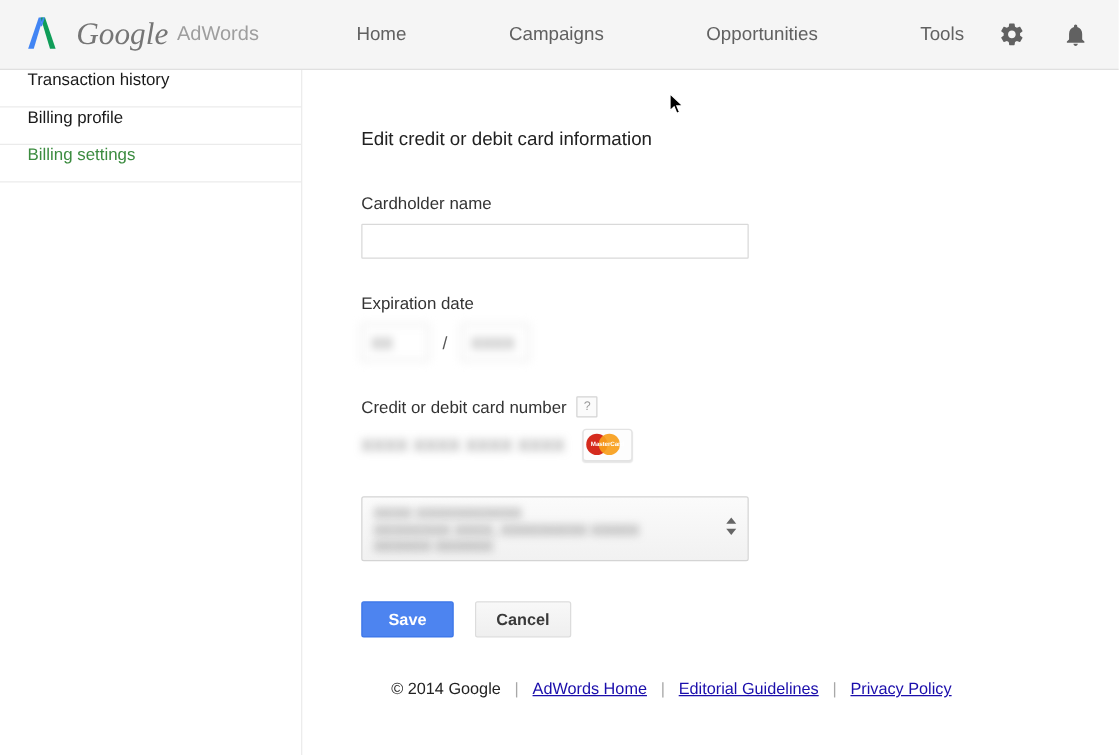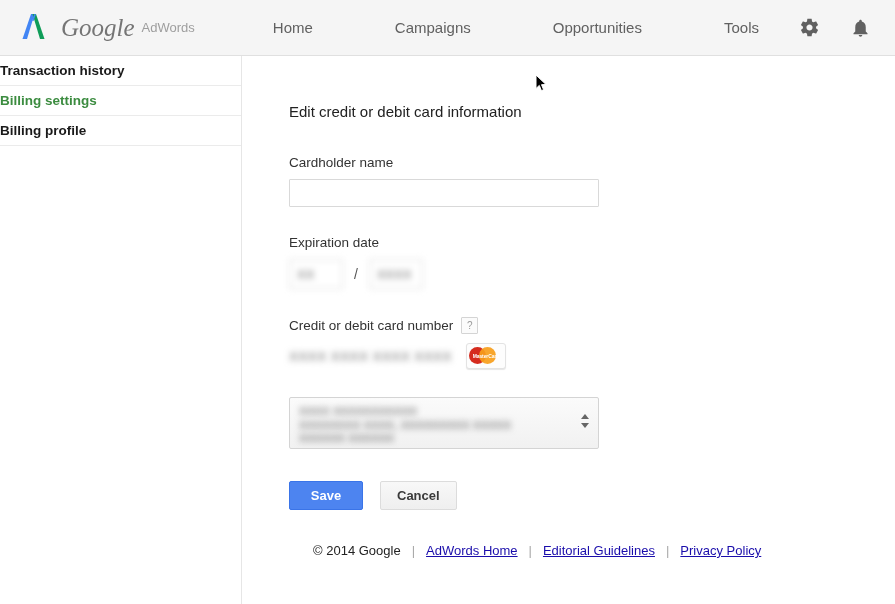--- a/index.html
+++ b/index.html
@@ -41,21 +41,21 @@
   .brand-text {
     font-family: "Liberation Serif", serif;
     font-size: 25px;
     color: #757575;
     letter-spacing: 0px;
     line-height: 1;
     font-style: italic;
   }
   .brand-product {
     font-family: "Liberation Sans", sans-serif;
-    font-size: 13px;
+    font-size: 16px;
     color: #9e9e9e;
     margin-left: 7px;
     line-height: 1;
   }
   .nav {
     display: flex;
     align-items: center;
     margin-left: 34px;
     height: 100%;
   }
@@ -91,24 +91,25 @@
   .sidebar {
     width: 242px;
     box-sizing: border-box;
     border-right: 1px solid #e6e6e6;
     background: #ffffff;
     flex: 0 0 242px;
   }
   .side-item {
     height: 30px;
     display: flex;
-    align-items: center;
+    align-items: flex-start;
+    padding-left: 22px;
     border-bottom: 1px solid #ebebeb;
     font-size: 13.5px;
-    font-weight: bold;
+    font-weight: normal;
     color: #1a1a1a;
     cursor: pointer;
     box-sizing: border-box;
   }
   .side-item.active { color: #3c8c40; }
 
   .content {
     flex: 1;
     background: #ffffff;
     position: relative;
@@ -350,25 +351,25 @@
     </span>
   </div>
 </div>
 
 <div class="page">
 
   <div class="sidebar">
     <div class="side-item">
       <span>Transaction history</span>
     </div>
+    <div class="side-item">
+      <span>Billing profile</span>
+    </div>
     <div class="side-item active">
       <span>Billing settings</span>
-    </div>
-    <div class="side-item">
-      <span>Billing profile</span>
     </div>
   </div>
 
   <div class="content">
     <div class="form-wrap">
 
       <h1 class="page-title">Edit credit or debit card information</h1>
 
       <div class="field-block">
         <div class="field-label">Cardholder name</div>

